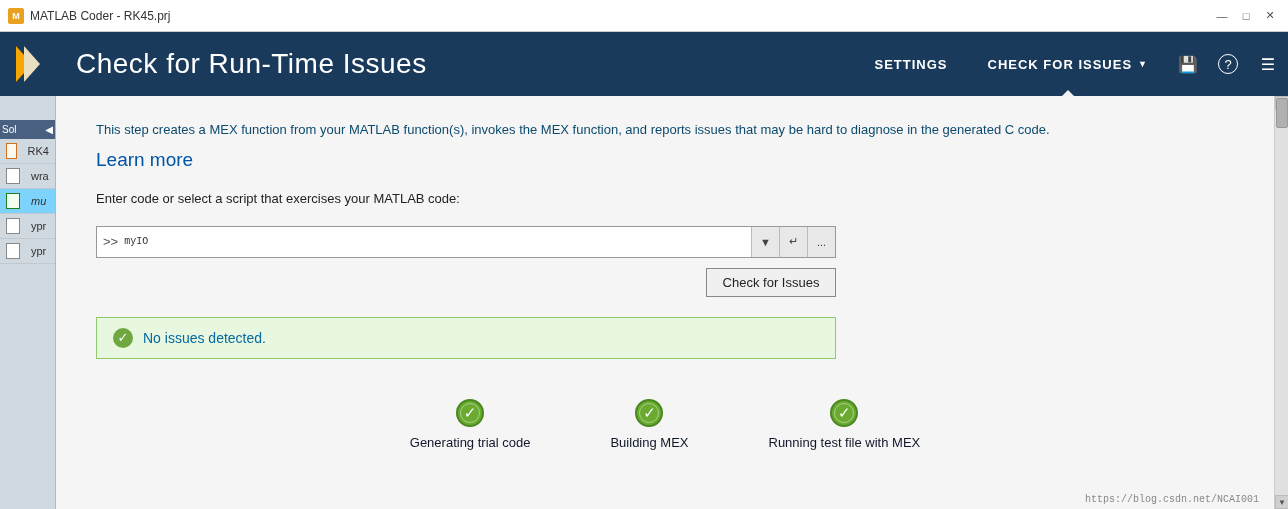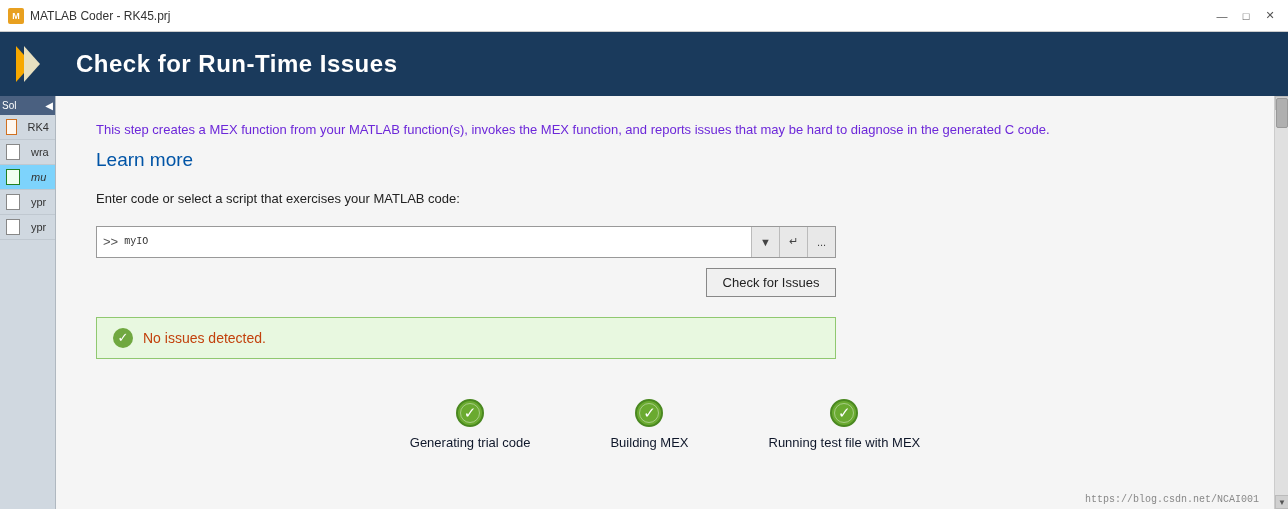--- a/index.html
+++ b/index.html
@@ -83,22 +83,22 @@
       margin-left: -8px;
     }
     .header-title {
       display: flex;
       align-items: center;
       padding: 0 20px;
       flex: 1;
     }
     .header-title h1 {
       color: white;
-      font-size: 24px;
-      font-weight: 700;
+      font-size: 28px;
+      font-weight: 400;
       letter-spacing: 0.5px;
     }
     .header-actions {
       display: flex;
       align-items: stretch;
     }
     .header-btn {
       display: flex;
       align-items: center;
       padding: 0 20px;
@@ -162,20 +162,21 @@
     }
     .sidebar-header {
       background: #4a6080;
       color: white;
       font-size: 10px;
       padding: 4px 2px;
       text-align: center;
       display: flex;
       align-items: center;
       justify-content: space-between;
+      margin-top: 24px;
     }
     .sidebar-item {
       display: flex;
       align-items: center;
       padding: 4px 6px;
       font-size: 11px;
       color: #333;
       border-bottom: 1px solid #c0c8d0;
       cursor: pointer;
       overflow: hidden;
@@ -220,21 +221,21 @@
       width: 14px; height: 14px;
       background: #d0d0d0;
       border: 1px solid #bbb;
       display: flex; align-items: center; justify-content: center;
       font-size: 8px; color: #555;
       cursor: pointer;
     }
 
     .description-text {
       font-size: 13px;
-      color: #6d28d9;
+      color: #0c4a6e;
       line-height: 1.6;
       margin-bottom: 8px;
     }
     .learn-more-link {
       color: #0054a6;
       text-decoration: none;
       font-size: 19px;
     }
 
     .input-label {
@@ -310,21 +311,21 @@
       width: 20px; height: 20px;
       border-radius: 50%;
       background: #70a840;
       display: flex; align-items: center; justify-content: center;
       color: white;
       font-size: 13px;
       flex-shrink: 0;
     }
     .result-text {
       font-size: 14px;
-      color: #c2410c;
+      color: #0369a1;
     }
 
     .progress-section {
       display: flex;
       justify-content: center;
       gap: 80px;
       margin-top: 40px;
       padding-bottom: 10px;
     }
     .progress-item {
@@ -383,20 +384,35 @@
 
 <div class="header-toolbar">
   <div class="header-logo">
     <div class="logo-arrows">
       <div class="arrow-shape"></div>
       <div class="arrow-shape2"></div>
     </div>
   </div>
   <div class="header-title">
     <h1>Check for Run-Time Issues</h1>
+  </div>
+  <div class="header-actions">
+    <button class="header-btn">SETTINGS</button>
+    <button class="header-btn check-issues">CHECK FOR ISSUES</button>
+    <div class="header-icons">
+      <button class="header-icon-btn">
+        <span>💾</span>
+      </button>
+      <button class="header-icon-btn">
+        <span style="border:1px solid white; border-radius:50%; width:20px; height:20px; display:flex; align-items:center; justify-content:center; font-size:13px;">?</span>
+      </button>
+      <button class="header-icon-btn">
+        <span>☰</span>
+      </button>
+    </div>
   </div>
 </div>
 
 <div class="main-layout">
 
   <div class="sidebar">
     <div class="sidebar-header">
       <span>Sol</span>
       <span style="cursor:pointer;">◀</span>
     </div>

